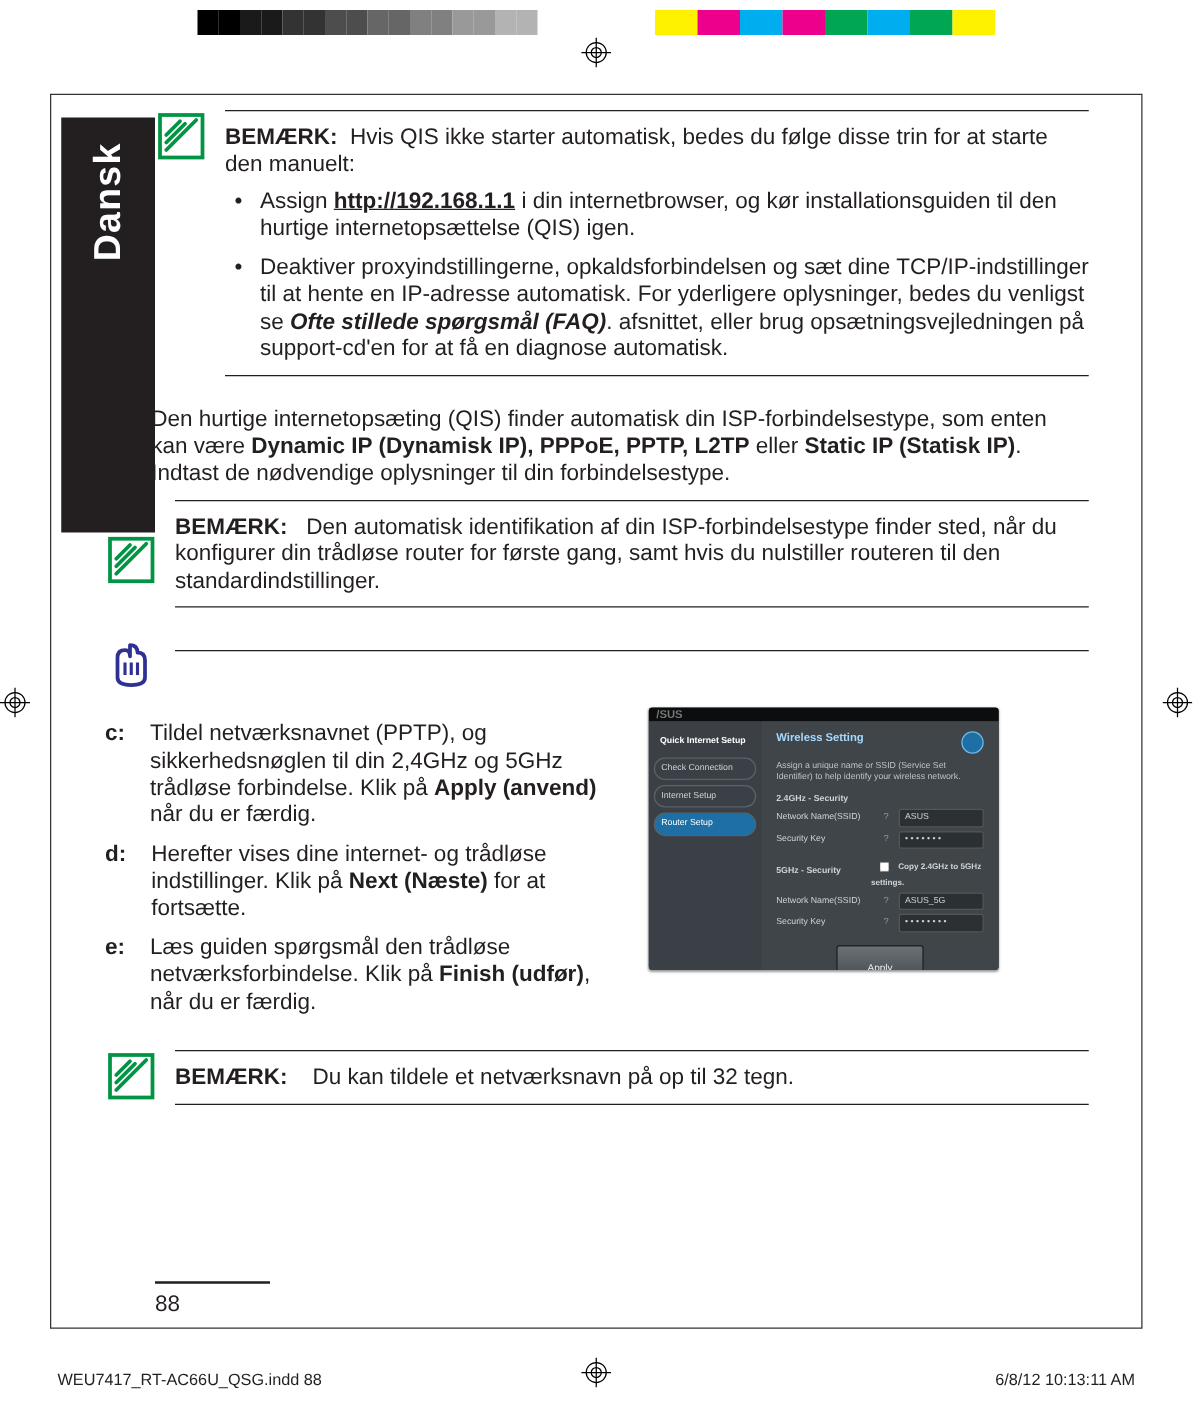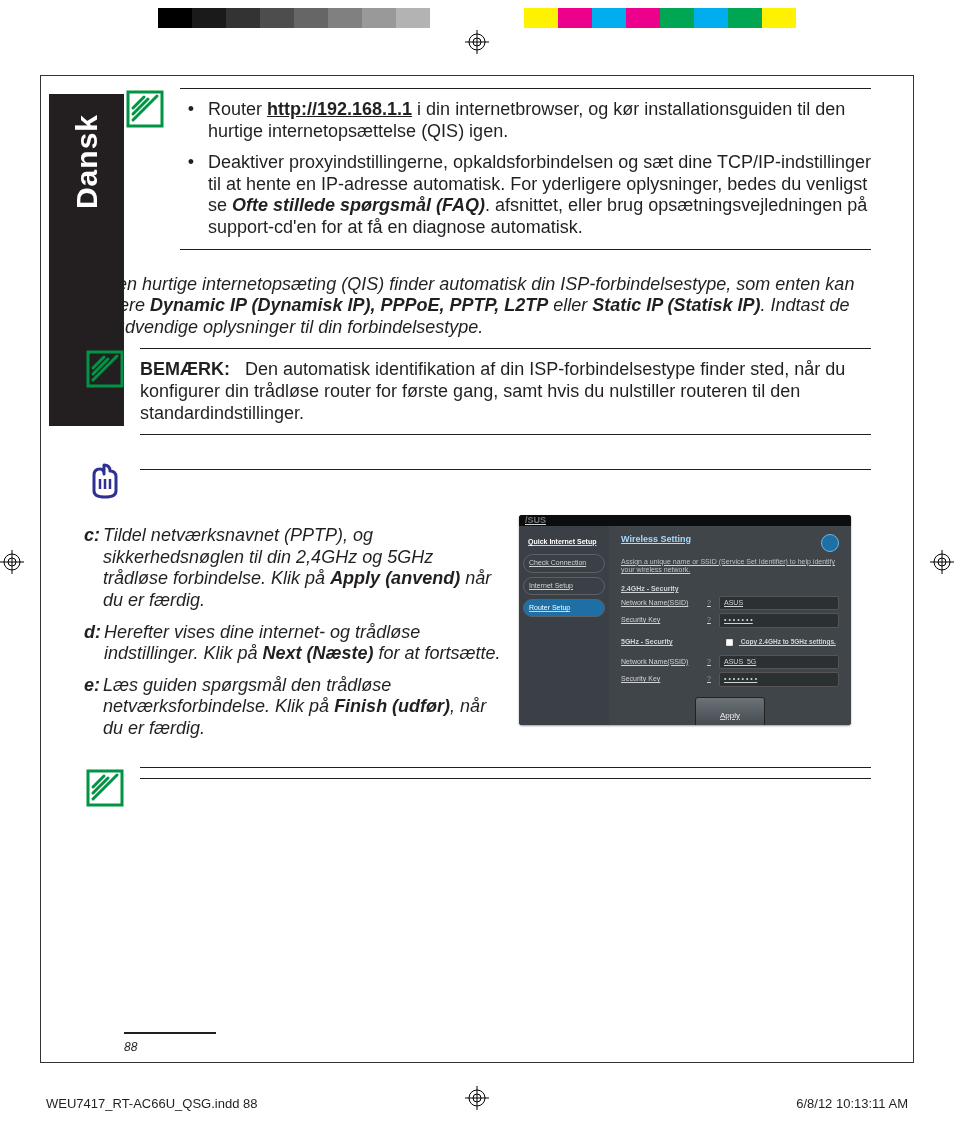--- a/index.html
+++ b/index.html
@@ -46,53 +46,53 @@
   .icon-box { width:42px; height:42px; }
   .note-body { flex:1; }
   .rule { border:0; border-top:1px solid #231f20; width:100%; margin:0 0 10px 0; }
   .rule.under { margin-top:10px; }
 
   .note-body p { margin:0 0 8px 0; }
   .bullet-list { margin:4px 0 0 0; padding-left:24px; }
   .bullet-list li { margin-bottom:10px; list-style-type:"•  "; padding-left:4px; }
   .u { text-decoration: underline; }
 
-  .step-row { display:flex; gap:3px; margin:10px 0;font-style:italic; }
+  .step-row { display:flex; gap:20px; margin:10px 0; }
   .step-label { font-weight:700; flex:0 0 auto; }
   .step-text { flex:1; }
 
   .split { display:flex; gap:16px; align-items:flex-start; margin-top:8px; }
   .split-left { flex:1; }
   .split-right { flex:0 0 352px; }
 
   
   .router-fig {
-    width:332px; height:210px; background:#2f3438; border-radius:3px; overflow:hidden;
-    display:flex; flex-direction:column; font-size:8px; color:#cfd3d6; box-shadow:0 1px 2px rgba(0,0,0,.4);text-decoration:underline;
+    width:280px; height:210px; background:#2f3438; border-radius:3px; overflow:hidden;
+    display:flex; flex-direction:column; font-size:8px; color:#cfd3d6; box-shadow:0 1px 2px rgba(0,0,0,.4);
   }
   .router-bar { height:20px; background:#0b0d0e; display:flex; align-items:center; padding:0 6px; color:#777; font-size:9px; font-weight:600;}
   .router-body { flex:1; display:flex; }
   .router-side { width:90px; background:#3a4045; padding:8px 4px; display:flex; flex-direction:column; gap:4px;}
   .router-side .sitem { font-size:7px; padding:4px 5px; border-radius:2px; color:#cfd3d6; }
   .router-side .sitem.hdr { color:#fff; font-weight:600; }
   .router-side .sitem.active { background:#1d6fa5; color:#fff; }
   .router-side .sitem.round { border:1px solid #5b6267; border-radius:10px; text-align:left; }
   .router-main { flex:1; padding:8px 12px; background:#3f4549; }
   .router-main .title { color:#a6d9ff; font-size:9px; font-weight:600; display:flex; justify-content:space-between; align-items:flex-start; margin-bottom:6px;}
   .router-main .title .circ { width:18px; height:18px; border-radius:50%; background:#1d6fa5; border:1px solid #6bb6e6; }
   .router-main .sub { font-size:7px; color:#bcc2c6; margin-bottom:8px; }
   .router-row { display:flex; align-items:center; font-size:7px; margin:3px 0;}
   .router-row .lab { width:86px; }
   .router-row .q { width:12px; color:#8fa1ad; }
   .router-row .val { flex:1; padding:2px 4px; background:#2b3033; border:1px solid #555; border-radius:2px; min-height:12px;}
   .router-row.sec { font-weight:600; padding-top:2px; }
   .router-apply { margin:10px auto 0; width:70px; text-align:center; padding:13px 0; background:linear-gradient(#6a7177,#3b4146); border:1px solid #222; border-radius:3px; color:#eee; font-size:8px;}
 
   
-  .page-num { position:absolute; left:83px; bottom:8px; font-size:12px;font-style:italic; }
+  .page-num { position:absolute; left:83px; bottom:8px; font-size:18px; }
   .page-num::before { content:""; display:block; width:92px; border-top:2px solid #231f20; margin-bottom:6px; }
   .slug-footer { position:absolute; bottom:12px; left:46px; right:46px; display:flex; justify-content:space-between; font-size:13px; color:#231f20; }
 
   b, strong { font-weight:700; }
 </style>
 </head>
 <body>
 
 <div class="colorbar">
   <div class="colorbar-row" id="cb-grays">
@@ -169,40 +169,41 @@
       <div class="note-icon">
         <div class="icon-box">
           <svg viewBox="0 0 42 42">
               <rect x="4" y="4" width="34" height="34" fill="none" stroke="#009444" stroke-width="3"></rect>
               <path d="M9 32 L28 13 L33 8 M9 26 L24 11 M9 20 L20 9" stroke="#009444" stroke-width="3" fill="none" stroke-linecap="round"></path>
             </svg>
         </div>
       </div>
       <div class="note-body">
          <hr class="rule">
+         <p><b>BEMÆRK:</b>&nbsp;&nbsp;<span>Hvis QIS ikke starter automatisk, bedes du følge disse trin for at starte den manuelt:</span></p>
          <ul class="bullet-list">
            <li>
-             <span>Router </span><b class="u">http://192.168.1.1</b><span> i din internetbrowser, og kør installationsguiden til den hurtige internetopsættelse (QIS) igen.</span>
+             <span>Assign </span><b class="u">http://192.168.1.1</b><span> i din internetbrowser, og kør installationsguiden til den hurtige internetopsættelse (QIS) igen.</span>
            </li>
            <li>
              <span>Deaktiver proxyindstillingerne, opkaldsforbindelsen og sæt dine TCP/IP-indstillinger til at hente en IP-adresse automatisk. For yderligere oplysninger, bedes du venligst se </span><b><i>Ofte stillede spørgsmål (FAQ)</i></b><span>. afsnittet, eller brug opsætningsvejledningen på support-cd'en for at få en diagnose automatisk.</span>
            </li>
          </ul>
          <hr class="rule under">
       </div>
     </div>
 
     <div class="step-row" style="margin-left:-40px;">
       <span class="step-label">b:</span>
       <span class="step-text">
         <span>Den hurtige internetopsæting (QIS) finder automatisk din ISP-forbindelsestype, som enten kan være </span><b>Dynamic IP (Dynamisk IP), PPPoE, PPTP, L2TP</b><span> eller </span><b>Static IP (Statisk IP)</b><span>. Indtast de nødvendige oplysninger til din forbindelsestype.</span>
       </span>
     </div>
 
-    <div class="note-block" style="margin-top:0; margin-left:-40px;">
+    <div class="note-block" style="margin-top:0; margin-left:-40px;align-items:center;">
       <div class="note-icon">
         <div class="icon-box">
           <svg viewBox="0 0 42 42">
               <rect x="4" y="4" width="34" height="34" fill="none" stroke="#009444" stroke-width="3"></rect>
               <path d="M9 32 L28 13 L33 8 M9 26 L24 11 M9 20 L20 9" stroke="#009444" stroke-width="3" fill="none" stroke-linecap="round"></path>
             </svg>
         </div>
       </div>
       <div class="note-body">
          <hr class="rule">
@@ -300,20 +301,21 @@
       <div class="note-icon">
         <div class="icon-box">
           <svg viewBox="0 0 42 42">
               <rect x="4" y="4" width="34" height="34" fill="none" stroke="#009444" stroke-width="3"></rect>
               <path d="M9 32 L28 13 L33 8 M9 26 L24 11 M9 20 L20 9" stroke="#009444" stroke-width="3" fill="none" stroke-linecap="round"></path>
             </svg>
         </div>
       </div>
       <div class="note-body">
          <hr class="rule">
+         <p><b>BEMÆRK:</b>&nbsp;&nbsp;&nbsp;&nbsp;<span>Du kan tildele et netværksnavn på op til 32 tegn.</span></p>
          <hr class="rule under">
       </div>
     </div>
 
   </div>
 
   <div class="page-num">88</div>
 </div>
 
 <div class="slug-footer">

